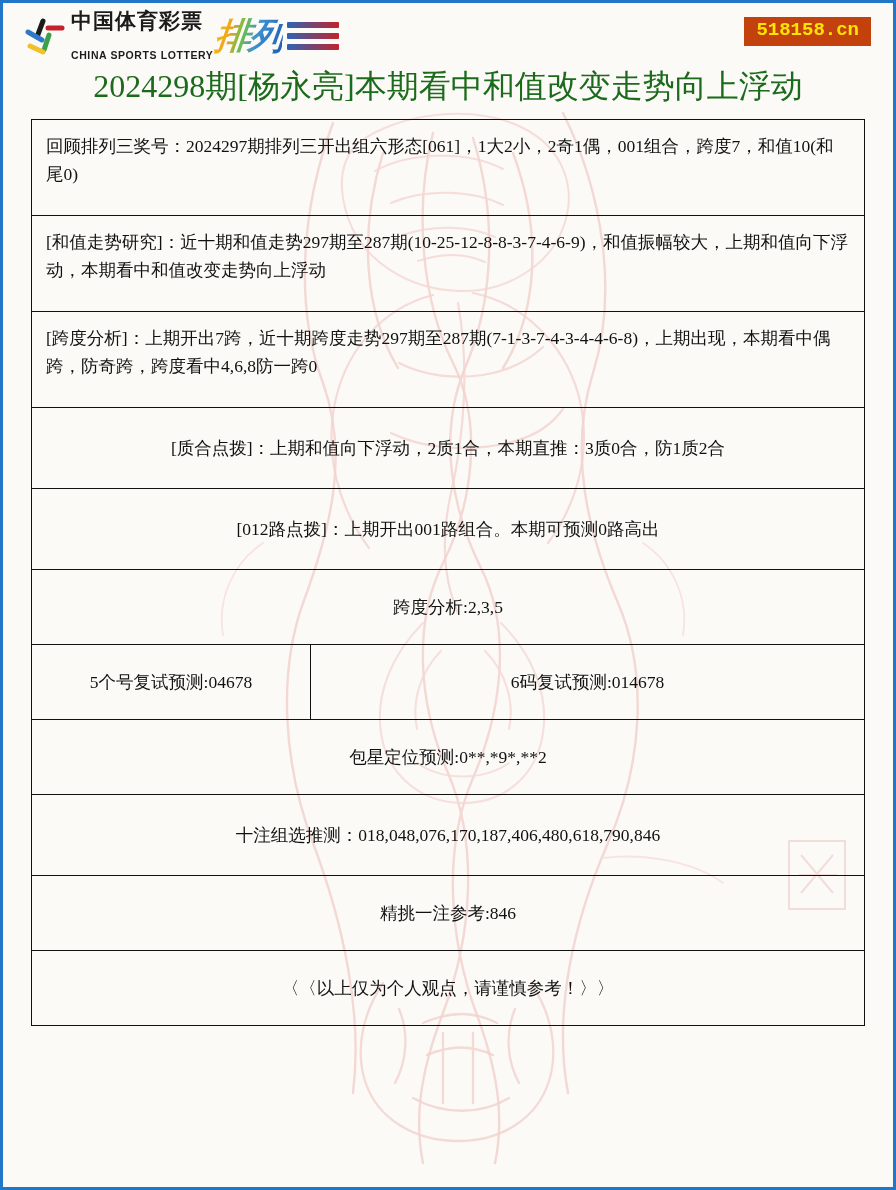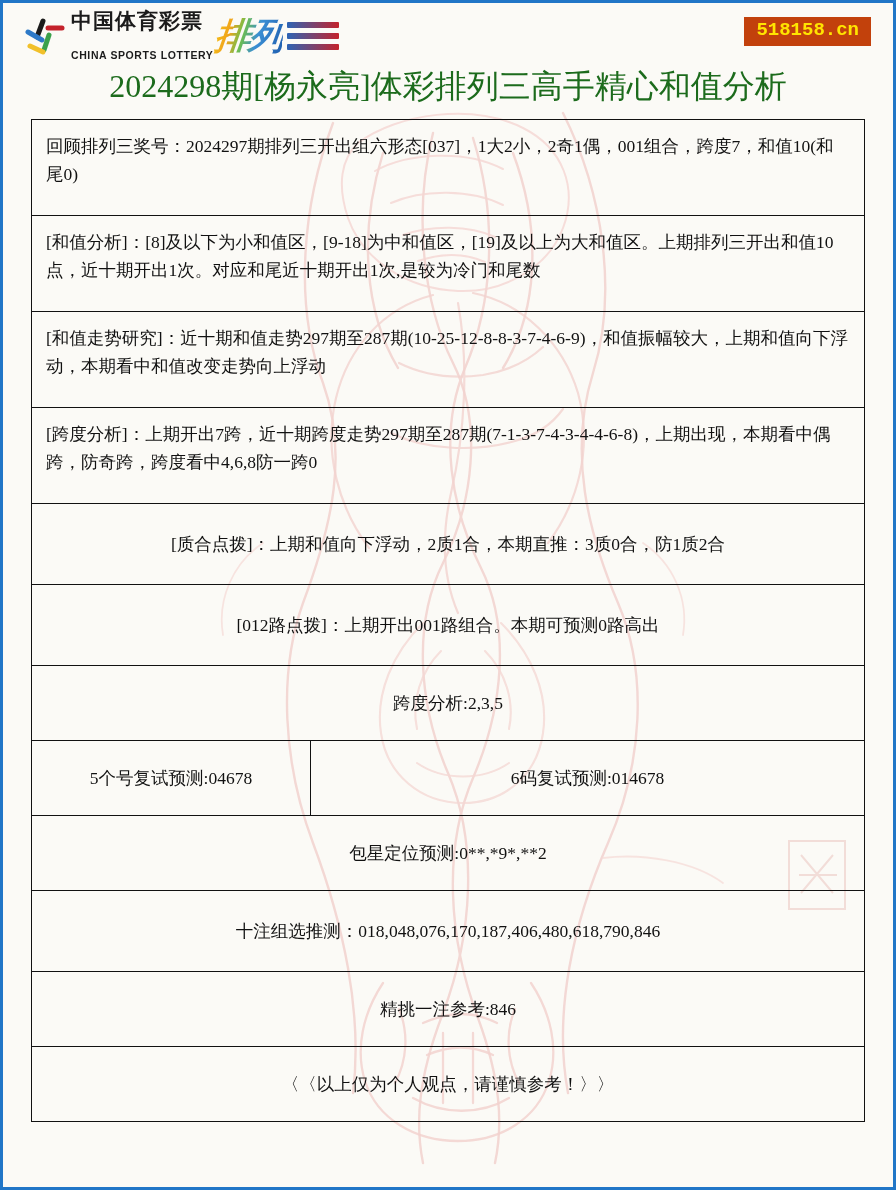--- a/index.html
+++ b/index.html
@@ -209,31 +209,28 @@
           <div></div>
             <div></div>
             <div></div>
         </span>
       </div>
     </div>
 
     <div id="site-badge">518158.cn</div>
   </div>
 
-  <div id="title">2024298期[杨永亮]体彩排列三高手精心和值分析</div>
+  <div id="title">2024298期[杨永亮]本期看中和值改变走势向上浮动</div>
 
   <div id="table-wrap">
 
     <div class="row">
-      <div class="cell r-para">回顾排列三奖号：2024297期排列三开出组六形态[037]，1大2小，2奇1偶，001组合，跨度7，和值10(和尾0)</div>
-    </div>
-
-    <div class="row">
-      <div class="cell r-para">[和值分析]：[8]及以下为小和值区，[9-18]为中和值区，[19]及以上为大和值区。上期排列三开出和值10点，近十期开出1次。对应和尾近十期开出1次,是较为冷门和尾数</div>
-    </div>
+      <div class="cell r-para">回顾排列三奖号：2024297期排列三开出组六形态[061]，1大2小，2奇1偶，001组合，跨度7，和值10(和尾0)</div>
+    </div>
+
 
     <div class="row">
       <div class="cell r-para">[和值走势研究]：近十期和值走势297期至287期(10-25-12-8-8-3-7-4-6-9)，和值振幅较大，上期和值向下浮动，本期看中和值改变走势向上浮动</div>
     </div>
 
     <div class="row">
       <div class="cell r-para">[跨度分析]：上期开出7跨，近十期跨度走势297期至287期(7-1-3-7-4-3-4-4-6-8)，上期出现，本期看中偶跨，防奇跨，跨度看中4,6,8防一跨0</div>
     </div>
 
     <div class="row">

